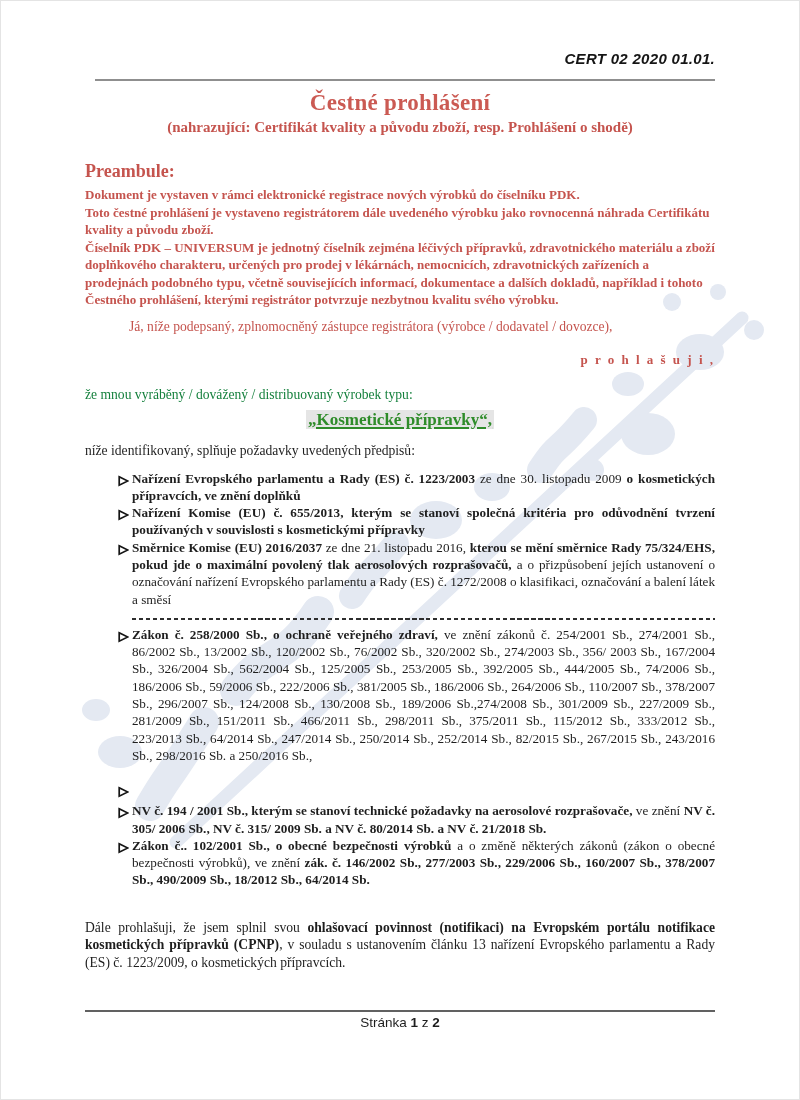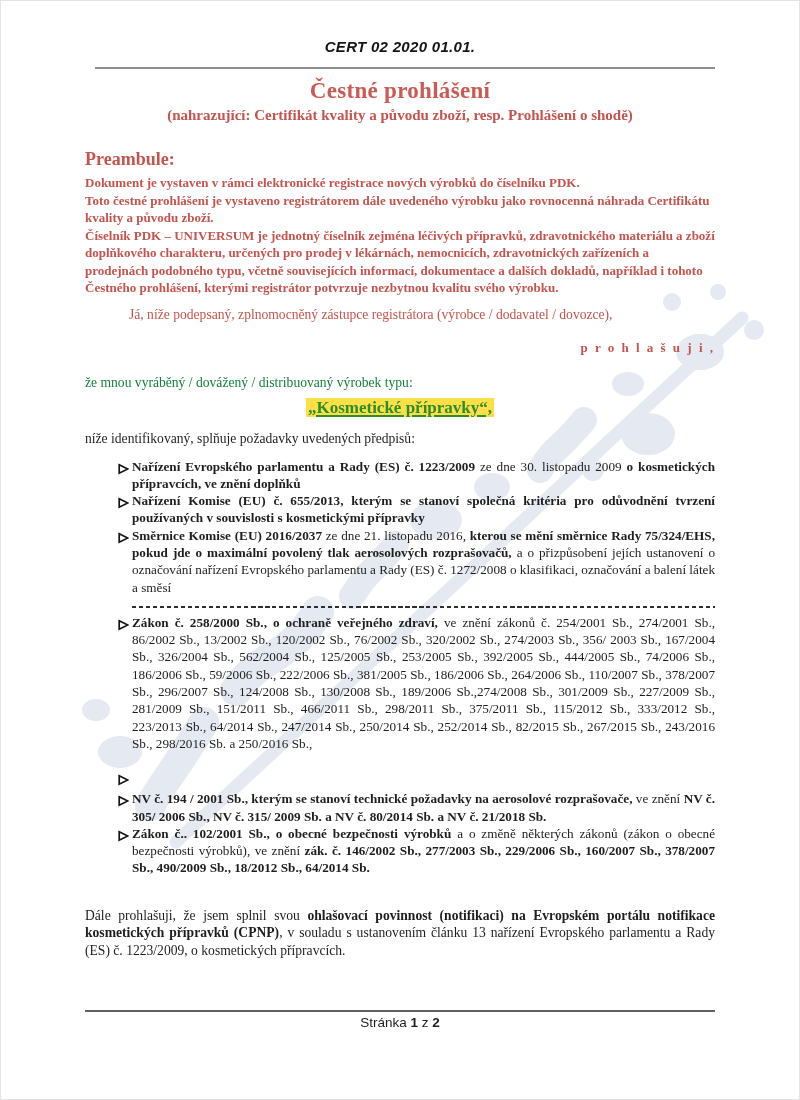--- a/index.html
+++ b/index.html
@@ -5,38 +5,38 @@
   html,body { margin:0; padding:0; background:#ffffff; }
   .page {
     width:800px; height:1100px; position:relative; overflow:hidden;
     background:#ffffff; box-shadow: inset 0 0 0 1px #e4e4e4;
     font-family:"Liberation Serif","DejaVu Serif",serif; color:#1e1e1e;
   }
   .watermark { position:absolute; inset:0; z-index:0; }
   .content { position:relative; z-index:1; padding:0 85px; }
 
   .cert-code {
-    text-align:center; padding-top:38px; color:#151515;
+    text-align:right; padding-top:38px; color:#151515;
     font-family:"Liberation Sans","DejaVu Sans",sans-serif;
-    font-style:italic; font-weight:700; font-size:15px; letter-spacing:0.3px;
+    font-style:italic; font-weight:700; font-size:15px; letter-spacing:0.3px;margin-top:12px;
   }
   .top-rule { border-top:2px solid #8f8f8f; margin:12px 0 0 10px; }
 
   .doc-title { margin-top:9px; text-align:center; color:#cb5a53; font-weight:700; font-size:23px; letter-spacing:0.3px; }
   .doc-subtitle { margin-top:3px; text-align:center; color:#c5544e; font-weight:700; font-size:15px; }
 
   .preamble-heading { margin-top:25px; color:#c5544e; font-weight:700; font-size:18px; }
   .preamble-body { margin-top:4px; color:#c5544e; font-weight:700; font-size:13px; line-height:17.5px; }
 
   .intro { margin-top:10px; color:#c5544e; font-size:13.6px; text-indent:44px; }
   .verb  { margin-top:17px; text-align:right; color:#c5544e; font-weight:700; font-size:13px; letter-spacing:2px; }
   .product-line { margin-top:19px; color:#15803d; font-size:13.6px; }
   .highlight-row { margin-top:7px; text-align:center; }
   .highlight {
-    background:#fde047; color:#2f8c2a; font-weight:700; font-size:17px; padding:0 2px;
+    background:#e5e5e5; color:#2f8c2a; font-weight:700; font-size:17px; padding:0 2px;
     text-decoration:underline; text-decoration-thickness:1.5px; text-underline-offset:2px;
   }
   .compliance { margin-top:13px; font-size:13.6px; }
 
   .reg-list { list-style:none; margin:11px 0 0; padding:0 0 0 33px; }
   .reg-item { display:flex; align-items:flex-start; }
   .gap-before { margin-top:17px; }
   .marker { flex:0 0 14px; padding-top:3px; }
   .reg-text { flex:1; font-size:13.2px; line-height:17.3px; text-align:justify; }
   .b { font-weight:700; }
@@ -106,21 +106,21 @@
       <span class="highlight">„Kosmetické přípravky“,</span>
     </div>
 
     <div class="compliance">níže identifikovaný, splňuje požadavky uvedených předpisů:</div>
 
     <ul class="reg-list" id="reg-list">
         <li class="reg-item">
           <span class="marker"><svg width="11" height="12" viewBox="0 0 11 12">
               <path d="M1.2 1.8 L9.8 6 L1.2 10.2 Z" fill="#ffffff" stroke="#141414" stroke-width="1.7"></path>
             </svg></span>
-          <div class="reg-text"><span class="b">Nařízení Evropského parlamentu a Rady (ES) č. 1223/2009</span><span> ze dne 30. listopadu 2009 </span><span class="b">o kosmetických přípravcích, ve znění doplňků</span></div>
+          <div class="reg-text"><span class="b">Nařízení Evropského parlamentu a Rady (ES) č. 1223/2003</span><span> ze dne 30. listopadu 2009 </span><span class="b">o kosmetických přípravcích, ve znění doplňků</span></div>
         </li>
         <li class="reg-item">
           <span class="marker"><svg width="11" height="12" viewBox="0 0 11 12">
               <path d="M1.2 1.8 L9.8 6 L1.2 10.2 Z" fill="#ffffff" stroke="#141414" stroke-width="1.7"></path>
             </svg></span>
           <div class="reg-text"><span class="b">Nařízení Komise (EU) č. 655/2013, kterým se stanoví společná kritéria pro odůvodnění tvrzení používaných v souvislosti s kosmetickými přípravky</span></div>
         </li>
         <li class="reg-item">
           <span class="marker"><svg width="11" height="12" viewBox="0 0 11 12">
               <path d="M1.2 1.8 L9.8 6 L1.2 10.2 Z" fill="#ffffff" stroke="#141414" stroke-width="1.7"></path>

